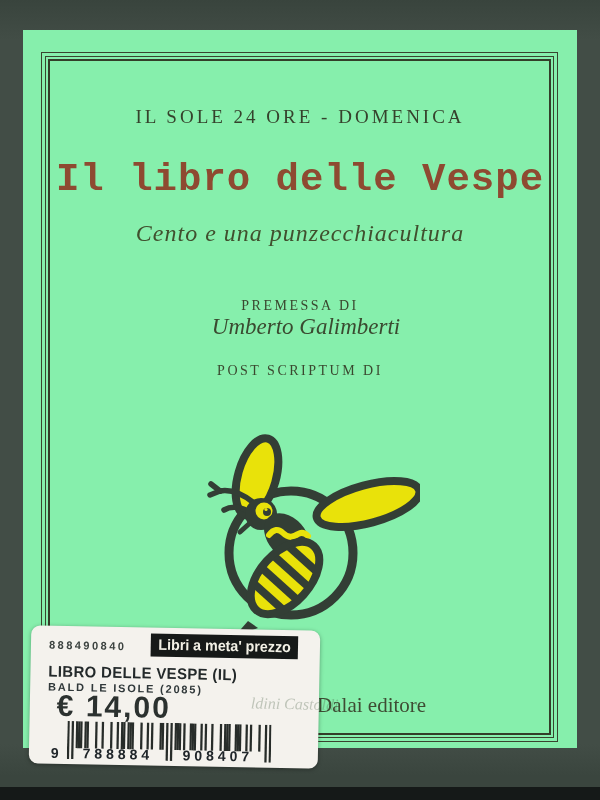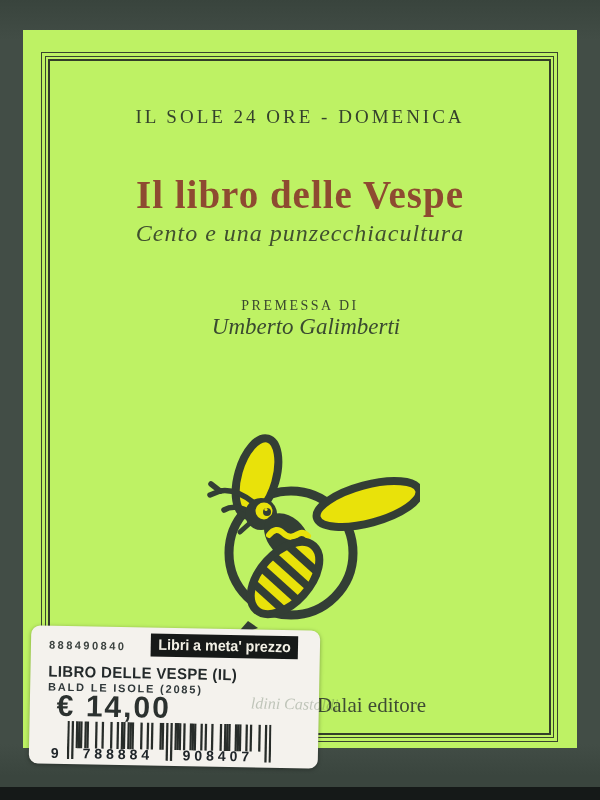--- a/index.html
+++ b/index.html
@@ -7,28 +7,28 @@
     width:600px;height:800px;position:relative;overflow:hidden;
     background:#414c45;
     font-family:"Liberation Serif", serif;
   }
   .backdrop{position:absolute;inset:0;
     background:linear-gradient(180deg,#39443d 0%,#424d46 5%,#424d46 93%,#3a453e 97%,#3a453e 100%);}
   .photo-edge{position:absolute;left:0;right:0;bottom:0;height:13px;background:#151918;}
 
   
   .cover{position:absolute;left:23px;top:30px;width:554px;height:718px;
-    background:#bef264;}
+    background:#86efac;}
   .frame{position:absolute;left:18px;top:22px;right:19px;bottom:6px;border:1px solid #39442e;}
   .frame2{position:absolute;inset:3px;border:1px solid #39442e;}
   .frame3{position:absolute;inset:2px;border:2px solid #333e29;}
 
   .cline{position:absolute;left:0;right:0;text-align:center;white-space:nowrap;}
   .imprint{top:76px;font-size:19px;letter-spacing:3px;color:#35422c;}
-  .title{top:142px;font-size:39px;font-weight:bold;letter-spacing:1px;color:#8e4a31;}
+  .title{top:128px;font-size:39px;font-weight:bold;letter-spacing:1px;color:#8e4a31;font-family:Liberation Mono, monospace;}
   .subtitle{top:190px;font-size:24px;font-style:italic;letter-spacing:1px;color:#40502e;}
   .sec-label{font-size:14px;letter-spacing:2.5px;color:#3a482f;}
   .lbl-premessa{top:268px;}
   .author{font-size:23px;font-style:italic;color:#3a4a30;}
   .author-1{top:284px;padding-left:12px;}
   .lbl-post{top:333px;}
   .author-2{top:349px;}
 
   .publisher{position:absolute;left:283px;top:663px;font-size:21px;color:#3e4c33;white-space:nowrap;}
   .publisher .ed{}
@@ -70,20 +70,21 @@
       <div class="frame3"></div>
     </div>
   </div>
 
   <div class="cline imprint">IL SOLE 24 ORE - DOMENICA</div>
   <div class="cline title">Il libro delle Vespe</div>
   <div class="cline subtitle">Cento e una punzecchiacultura</div>
 
   <div class="cline sec-label lbl-premessa">PREMESSA DI</div>
   <div class="cline author author-1">Umberto Galimberti</div>
+  <div class="cline sec-label lbl-post">POST SCRIPTUM DI</div>
 
   <svg class="wasp" viewBox="0 0 230 220">
 
     <circle cx="101" cy="128" r="62" fill="none" stroke="#333e35" stroke-width="9"></circle>
 
     <g>
       <ellipse cx="67" cy="52" rx="19" ry="40" transform="rotate(16 67 52)" fill="#e9e20a" stroke="#333e35" stroke-width="8"></ellipse>
       <ellipse cx="178" cy="79" rx="53" ry="19" transform="rotate(-15 178 79)" fill="#e9e20a" stroke="#333e35" stroke-width="8"></ellipse>
     </g>
 

